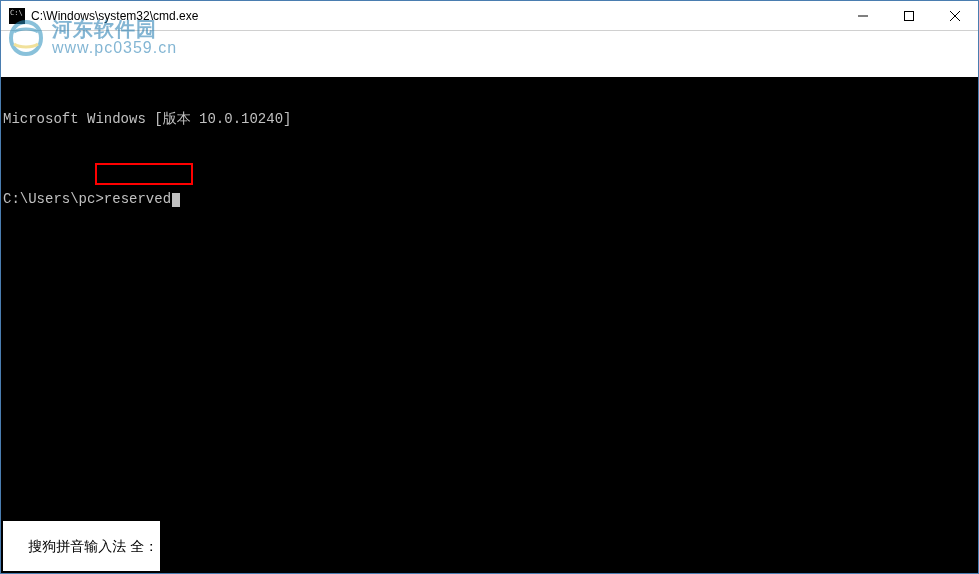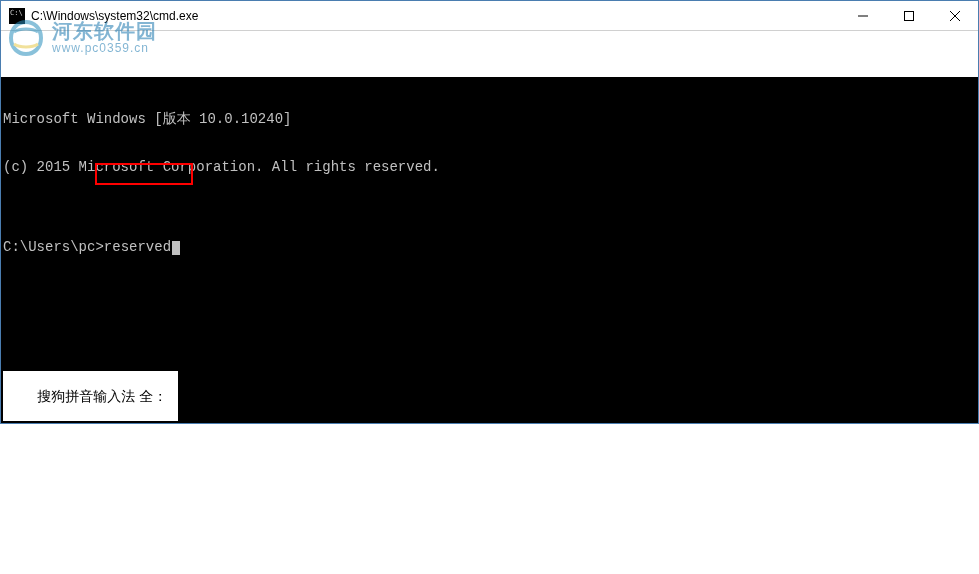--- a/index.html
+++ b/index.html
@@ -8,21 +8,21 @@
     height: 574px;
     font-family: "Segoe UI", Tahoma, sans-serif;
     background: #fff;
     position: relative;
     overflow: hidden;
   }
   .window {
     position: absolute;
     top: 0; left: 0;
     width: 979px;
-    height: 424px;
+    height: 574px;
     background: #fff;
     border: 1px solid #4a7db0;
     display: flex;
     flex-direction: column;
   }
   .titlebar {
     height: 30px;
     background: #fff;
     display: flex;
     align-items: center;
@@ -95,21 +95,21 @@
     margin-left: 1px;
   }
   .ime-bar {
     position: absolute;
     bottom: 2px;
     left: 2px;
     background: #fff;
     color: #000;
     font-size: 14px;
     font-family: "SimSun", sans-serif;
-    padding: 1px 11px;
+    padding: 1px 2px;
   }
   
   .watermark {
     position: absolute;
     top: 18px;
     left: 6px;
     color: #2a8fbd;
     opacity: 0.55;
     pointer-events: none;
     z-index: 5;
@@ -128,21 +128,21 @@
     line-height: 1.05;
   }
   .wm-main {
     font-size: 20px;
     font-weight: bold;
     font-family: "Microsoft YaHei","SimHei",sans-serif;
     color: #1e7ab0;
     letter-spacing: 1px;
   }
   .wm-sub {
-    font-size: 12px;
+    font-size: 16px;
     color: #1e7ab0;
     letter-spacing: 1px;
   }
 </style>
 </head>
 <body>
 
 <div class="window">
 
   <div class="titlebar">
@@ -163,21 +163,20 @@
         <svg width="10" height="10" viewBox="0 0 10 10">
             <line x1="0" y1="0" x2="10" y2="10" stroke="#000" stroke-width="1"></line>
             <line x1="10" y1="0" x2="0" y2="10" stroke="#000" stroke-width="1"></line>
           </svg>
       </div>
     </div>
   </div>
 
   <div class="terminal">
     <div class="term-line">Microsoft Windows [版本 10.0.10240]</div>
-    <div class="term-line">(c) 2015 Microsoft Corporation. All rights reserved.</div>
     <div class="term-line"></div>
     <div class="term-line"><span>C:\Users\pc&gt;</span><span>reserved</span><span class="cursor"></span></div>
 
     <div class="highlight-box"></div>
 
     <div class="ime-bar">
       <span>搜狗拼音输入法 全：</span>
     </div>
   </div>
 

